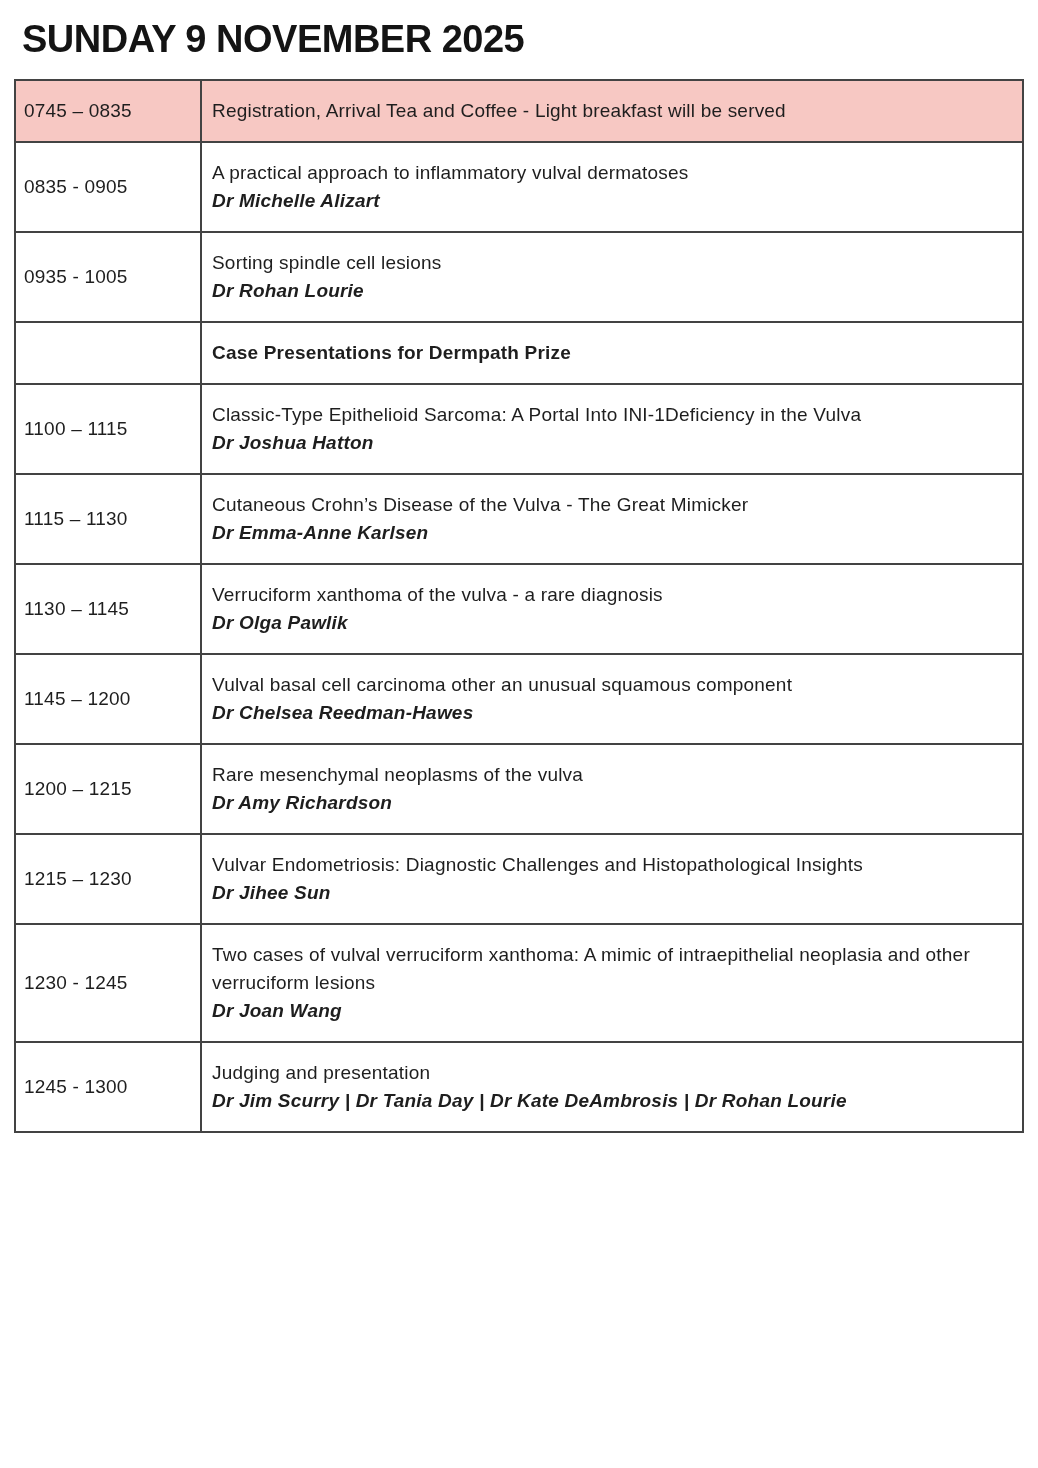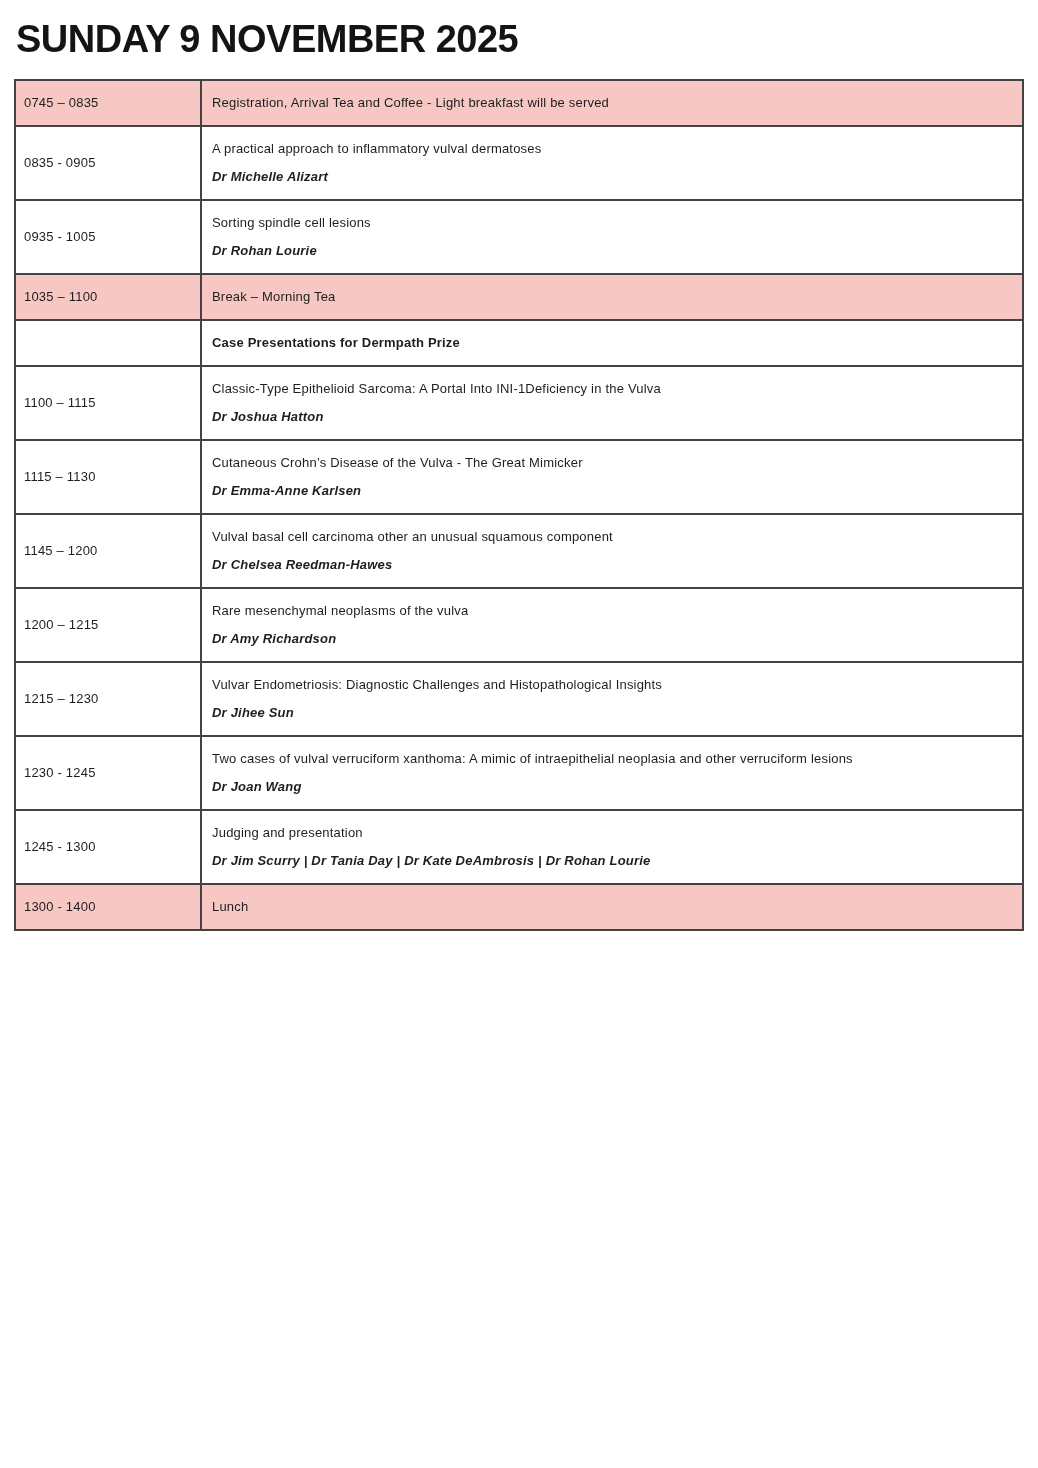--- a/index.html
+++ b/index.html
@@ -10,38 +10,38 @@
     color: #1e1e1e;
   }
   .page {
     width: 1038px;
     height: 1468px;
     box-sizing: border-box;
     padding: 12px 14px 0 14px;
     background: #ffffff;
   }
   h1.page-title {
-    margin: 6px 0 18px 2px;
+    margin: 6px 0 18px 8px;
     font-size: 38px;
     font-weight: 800;
     letter-spacing: -0.5px;
     color: #141414;
     font-family: "Liberation Sans", "DejaVu Sans", sans-serif;
   }
   table.schedule {
     border-collapse: collapse;
     width: 1010px;
     table-layout: fixed;
   }
   table.schedule col.col-time { width: 186px; }
   table.schedule td {
     border: 2px solid #434343;
     vertical-align: middle;
-    padding: 8px 10px;
-    font-size: 13px;
+    padding: 16px 10px;
+    font-size: 19px;
     line-height: 28px;
     letter-spacing: 0.2px;
     color: #1e1e1e;
     background: #ffffff;
     word-wrap: break-word;
   }
   table.schedule td.time-cell {
     padding-left: 8px;
     white-space: nowrap;
   }
@@ -78,46 +78,46 @@
       <div class="session-presenter">Dr Michelle Alizart</div>
     </td>
   </tr>
         <tr>
     <td class="time-cell">0935 - 1005</td>
     <td class="session-cell">
       <div class="session-title">Sorting spindle cell lesions</div>
       <div class="session-presenter">Dr Rohan Lourie</div>
     </td>
   </tr>
-        <tr class="highlight">
-    <td class="time-cell">1035 – 1100</td>
-    <td class="session-cell">
-      <div class="session-title">Break – Morning Tea</div>
-
-    </td>
-  </tr>
         <tr>
     <td class="time-cell"></td>
     <td class="session-cell">
       <div class="session-title bold">Case Presentations for Dermpath Prize</div>
 
     </td>
   </tr>
         <tr>
     <td class="time-cell">1100 – 1115</td>
     <td class="session-cell">
       <div class="session-title">Classic-Type Epithelioid Sarcoma: A Portal Into INI-1Deficiency in the Vulva</div>
       <div class="session-presenter">Dr Joshua Hatton</div>
     </td>
   </tr>
         <tr>
     <td class="time-cell">1115 – 1130</td>
     <td class="session-cell">
       <div class="session-title">Cutaneous Crohn’s Disease of the Vulva - The Great Mimicker</div>
       <div class="session-presenter">Dr Emma-Anne Karlsen</div>
+    </td>
+  </tr>
+        <tr>
+    <td class="time-cell">1130 – 1145</td>
+    <td class="session-cell">
+      <div class="session-title">Verruciform xanthoma of the vulva - a rare diagnosis</div>
+      <div class="session-presenter">Dr Olga Pawlik</div>
     </td>
   </tr>
         <tr>
     <td class="time-cell">1145 – 1200</td>
     <td class="session-cell">
       <div class="session-title">Vulval basal cell carcinoma other an unusual squamous component</div>
       <div class="session-presenter">Dr Chelsea Reedman-Hawes</div>
     </td>
   </tr>
         <tr>
@@ -141,22 +141,15 @@
       <div class="session-presenter">Dr Joan Wang</div>
     </td>
   </tr>
         <tr>
     <td class="time-cell">1245 - 1300</td>
     <td class="session-cell">
       <div class="session-title">Judging and presentation</div>
       <div class="session-presenter">Dr Jim Scurry | Dr Tania Day | Dr Kate DeAmbrosis | Dr Rohan Lourie</div>
     </td>
   </tr>
-        <tr class="highlight">
-    <td class="time-cell">1300 - 1400</td>
-    <td class="session-cell">
-      <div class="session-title">Lunch</div>
-
-    </td>
-  </tr>
       </tbody>
   </table>
 </div>
 
 </body></html>

